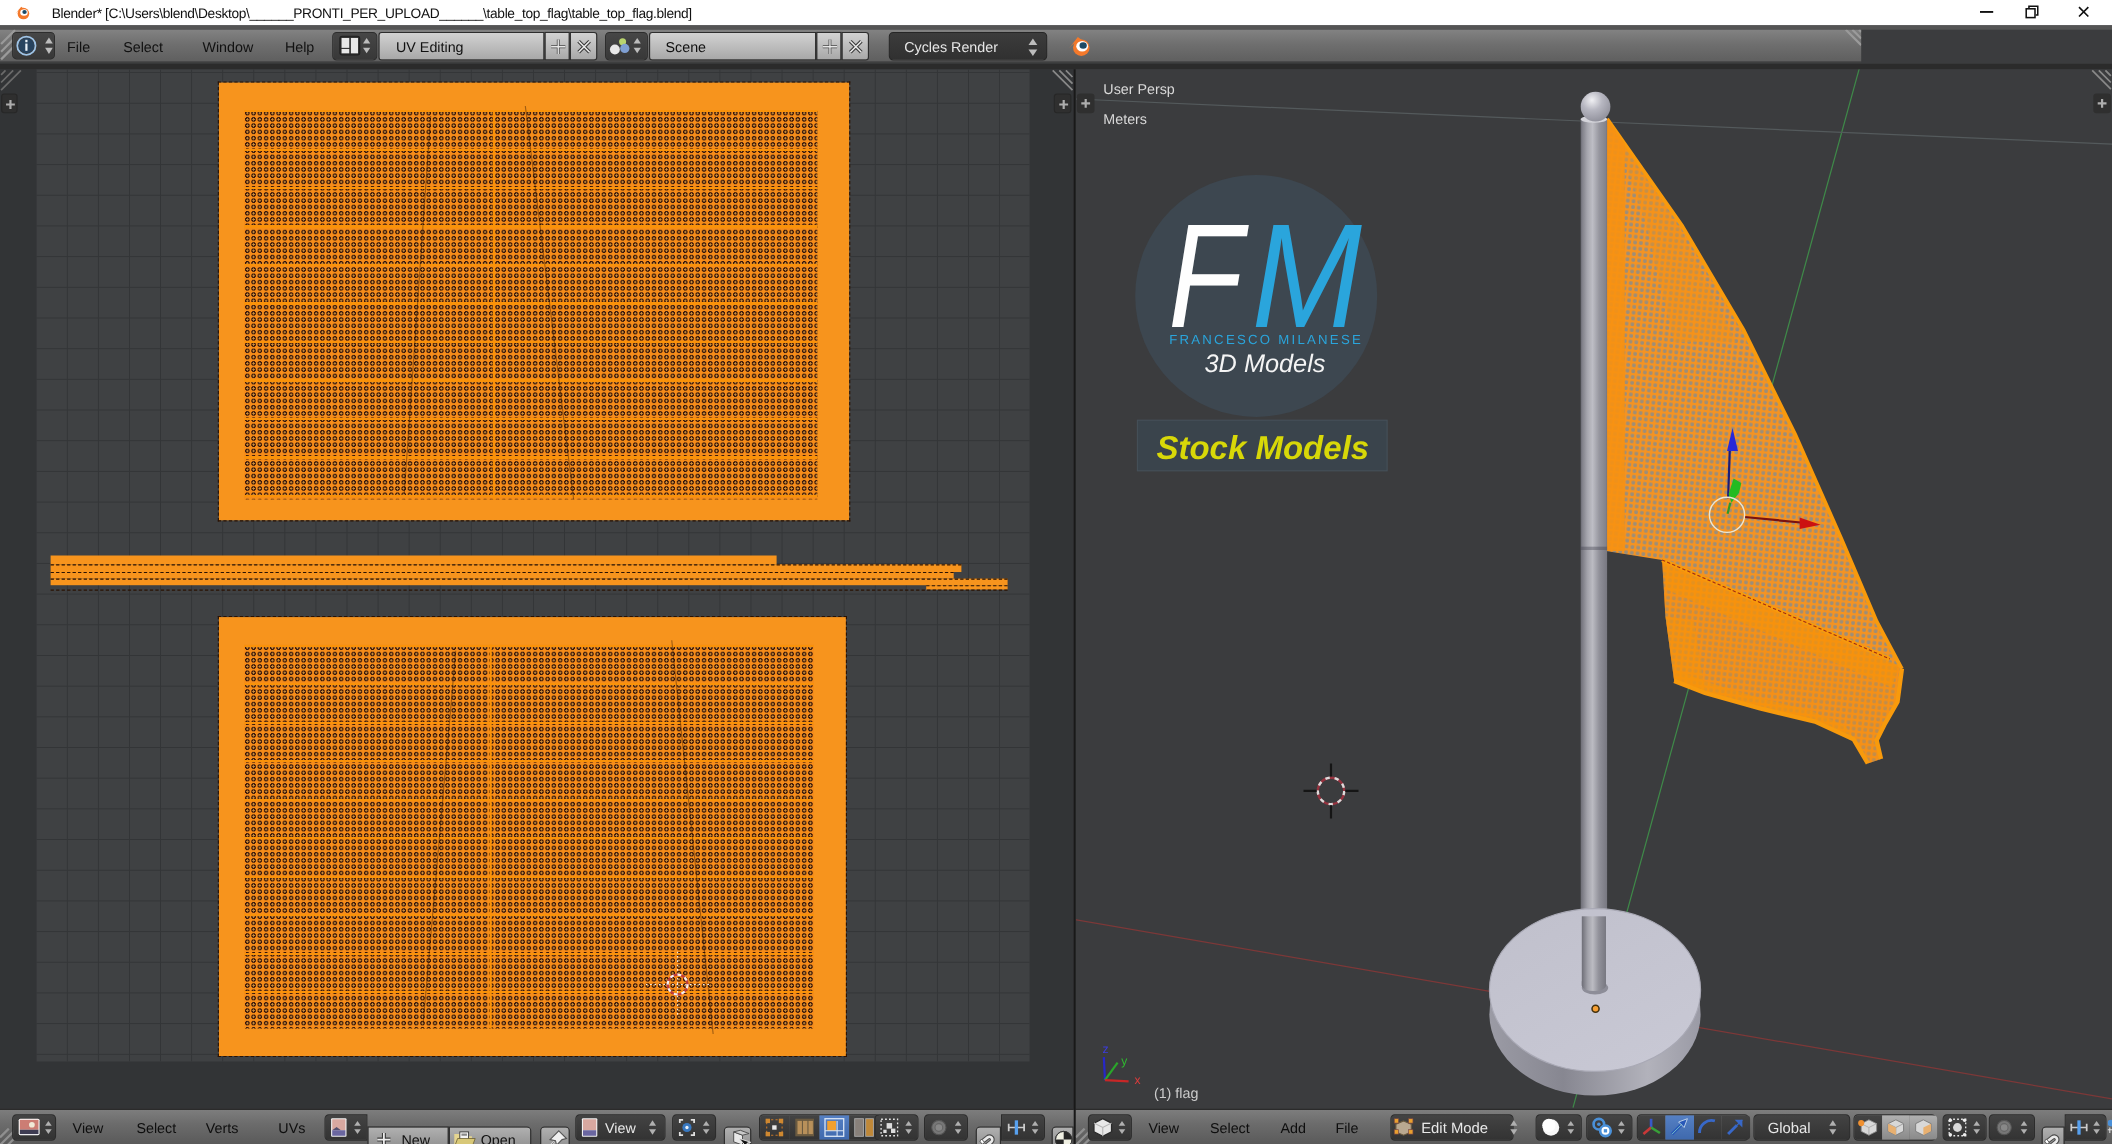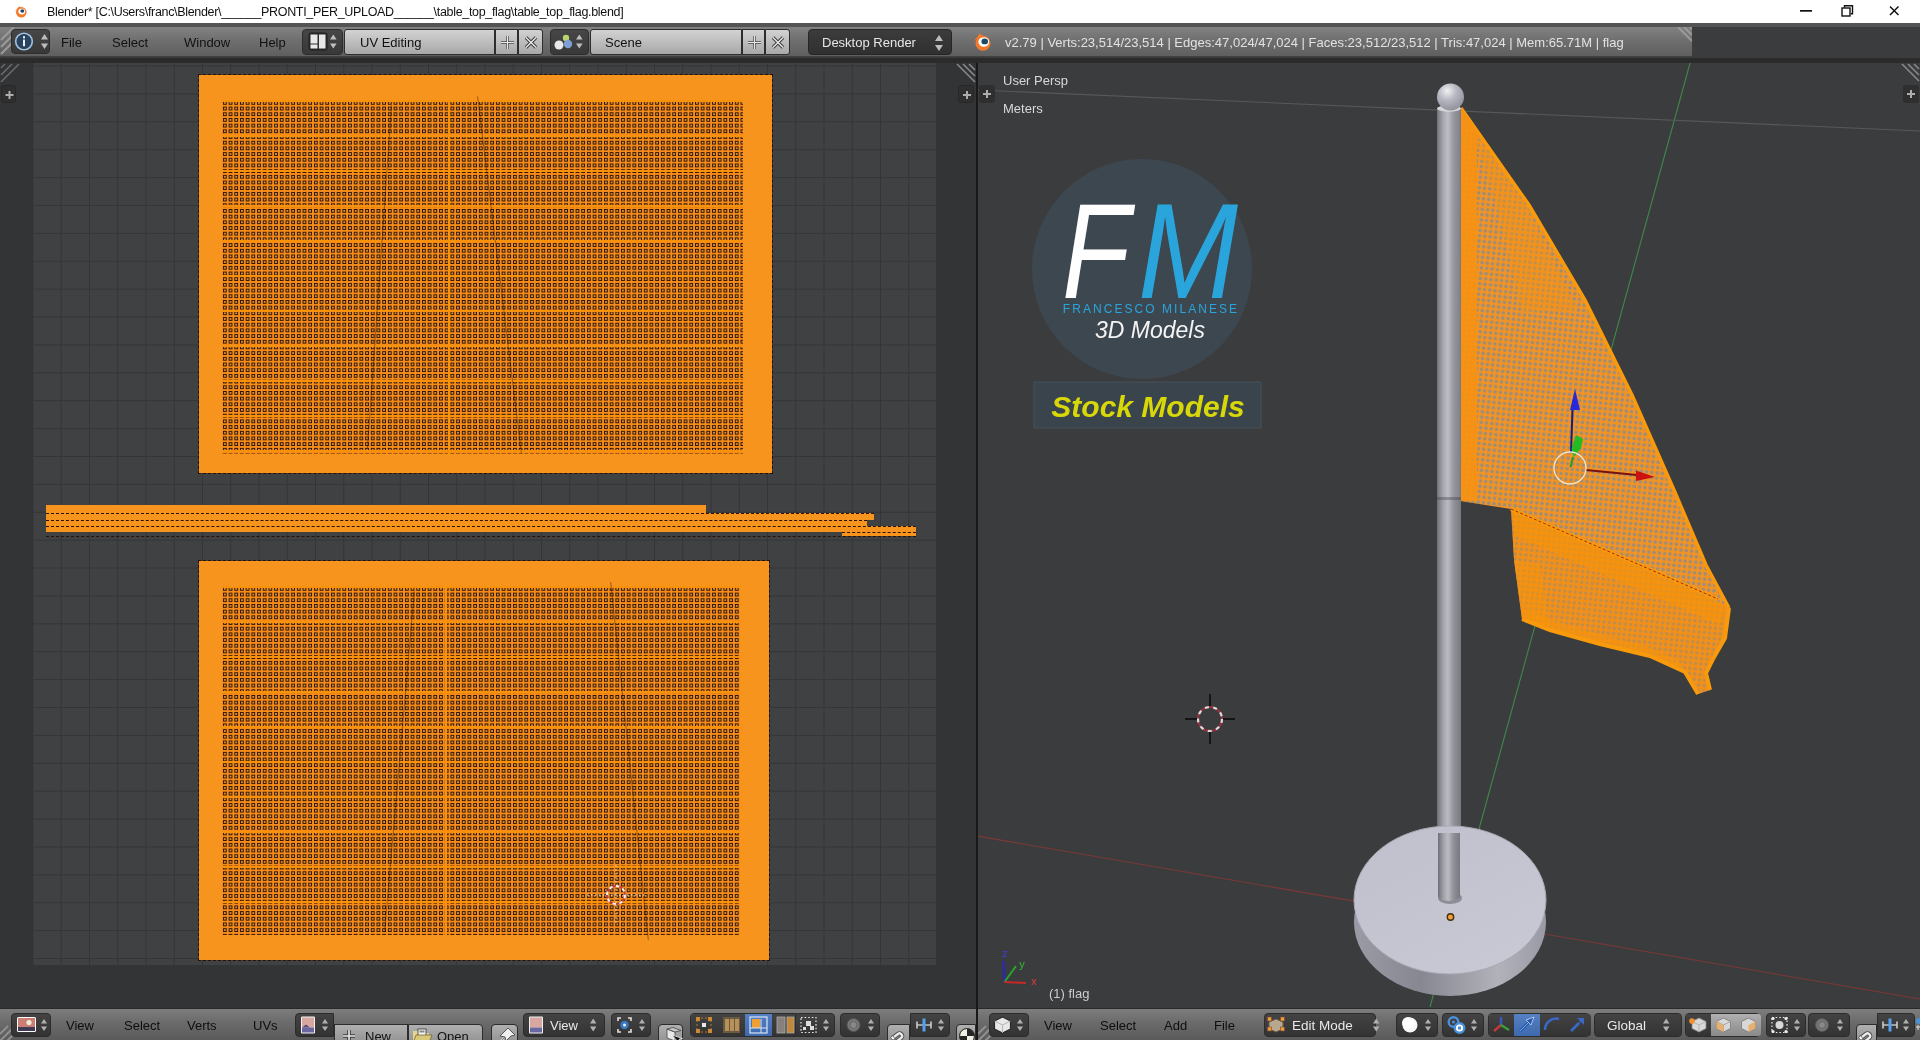--- a/index.html
+++ b/index.html
@@ -69,21 +69,21 @@
 <body>
 <div id="stage">
 
   <div id="titlebar" class="abs">
     <svg class="abs" style="left:13px;top:4px" width="15" height="15" viewBox="0 0 15 15">
       <circle cx="8.3" cy="8.3" r="5.3" fill="#f4792b"></circle>
       <ellipse cx="8.8" cy="7.4" rx="3.4" ry="3" fill="#fff"></ellipse>
       <ellipse cx="9.3" cy="7" rx="2" ry="1.8" fill="#1c4a66"></ellipse>
       <path d="M0.8,8.8 Q4,4.4 9,4.2 L6.3,2.2 Z" fill="#f4792b"></path>
     </svg>
-    <span id="titletext" class="abs">Blender* [C:\Users\franc\Blender\______PRONTI_PER_UPLOAD______\table_top_flag\table_top_flag.blend]</span>
+    <span id="titletext" class="abs">Blender* [C:\Users\blend\Desktop\______PRONTI_PER_UPLOAD______\table_top_flag\table_top_flag.blend]</span>
     <svg id="winbtns" class="abs" width="140" height="23">
       <rect x="20" y="10" width="12" height="1.7" fill="#111"></rect>
       <rect x="62" y="8" width="8" height="8" fill="none" stroke="#111" stroke-width="1.4"></rect>
       <path d="M64.5,7.5 v-1.8 h8 v8 h-1.8" fill="none" stroke="#111" stroke-width="1.4"></path>
       <path d="M110,6.5 l8.5,8.5 m0,-8.5 l-8.5,8.5" stroke="#111" stroke-width="1.5"></path>
     </svg>
   </div>
 
   <div id="topsep" class="abs"></div>
   <div id="topheader" class="abs">
@@ -148,34 +148,33 @@
         </svg>
     </div>
     <div class="lfield" style="left:765px;top:2px;width:25px;height:26px;border-radius:0 3px 3px 0">
       <svg width="25" height="26">
           <path d="M7,7.5 l10,10 m0,-10 l-10,10" stroke="#3c3c3c" stroke-width="3.4"></path>
           <path d="M7,7.5 l10,10 m0,-10 l-10,10" stroke="#ececec" stroke-width="1.4"></path>
         </svg>
     </div>
 
     <div class="ddark" style="left:808px;top:2px;width:144px;height:26px;border-radius:4px">
-      <span style="position:absolute;left:13px;top:5px">Desktop Render</span>
+      <span style="position:absolute;left:13px;top:5px">Cycles Render</span>
       <svg class="abs" style="right:4px;top:0" width="16" height="26">
         <path d="M4,11 l4,-6 l4,6 z" fill="#bdbdbd"></path>
         <path d="M4,15 l4,6 l4,-6 z" fill="#bdbdbd"></path>
       </svg>
     </div>
 
     <svg class="abs" style="left:971px;top:4px" width="22" height="22" viewBox="0 0 22 22">
       <circle cx="12" cy="12.3" r="7.5" fill="#f4792b"></circle>
       <ellipse cx="12.8" cy="11" rx="5.4" ry="4.8" fill="#fff"></ellipse>
       <ellipse cx="13.7" cy="10.4" rx="3.3" ry="2.9" fill="#1c4a66"></ellipse>
       <path d="M0.8,13 Q5.5,6.2 13.5,6 L8.8,2.6 Z" fill="#f4792b"></path>
     </svg>
-    <span class="menu" style="left:1005px;color:#e2e2e2">v2.79 | Verts:23,514/23,514 | Edges:47,024/47,024 | Faces:23,512/23,512 | Tris:47,024 | Mem:65.71M | flag</span>
     <svg class="abs" style="right:0;top:0" width="20" height="30">
       <path d="M6,0 L20,14 M12,0 L20,8 M18,0 L20,2" stroke="#9a9a9a" stroke-width="2" fill="none"></path>
     </svg>
   </div>
   <div id="darkband" class="abs"></div>
 
   <div id="uvarea" class="abs">
     <div id="uvgrid"></div>
 
     <div class="uvrect" style="left:199px;top:12px;width:573px;height:398px;outline:1px dashed #2a1203;">

